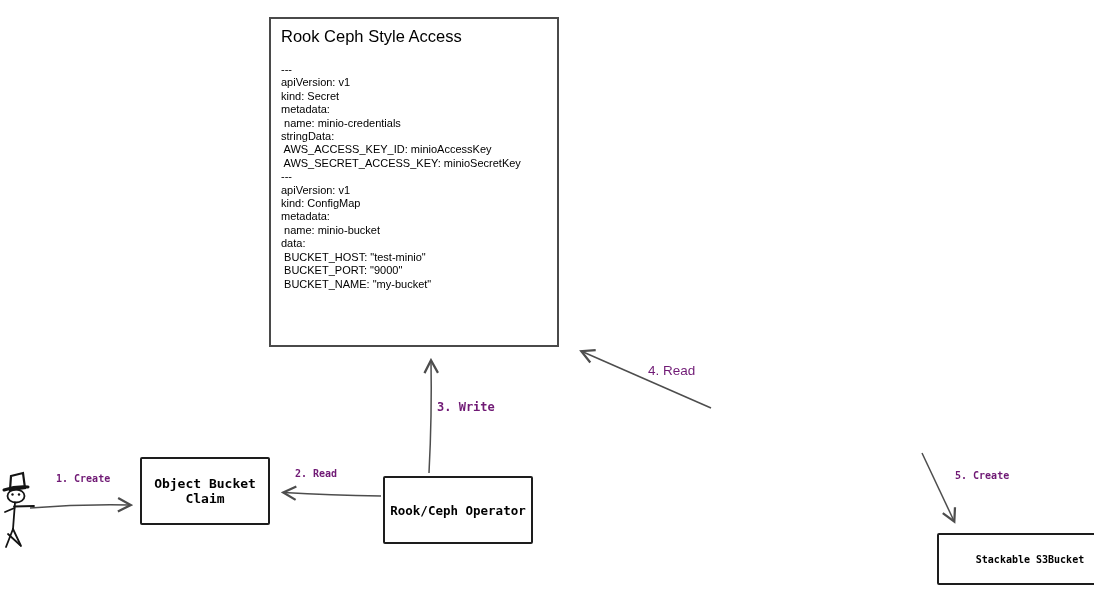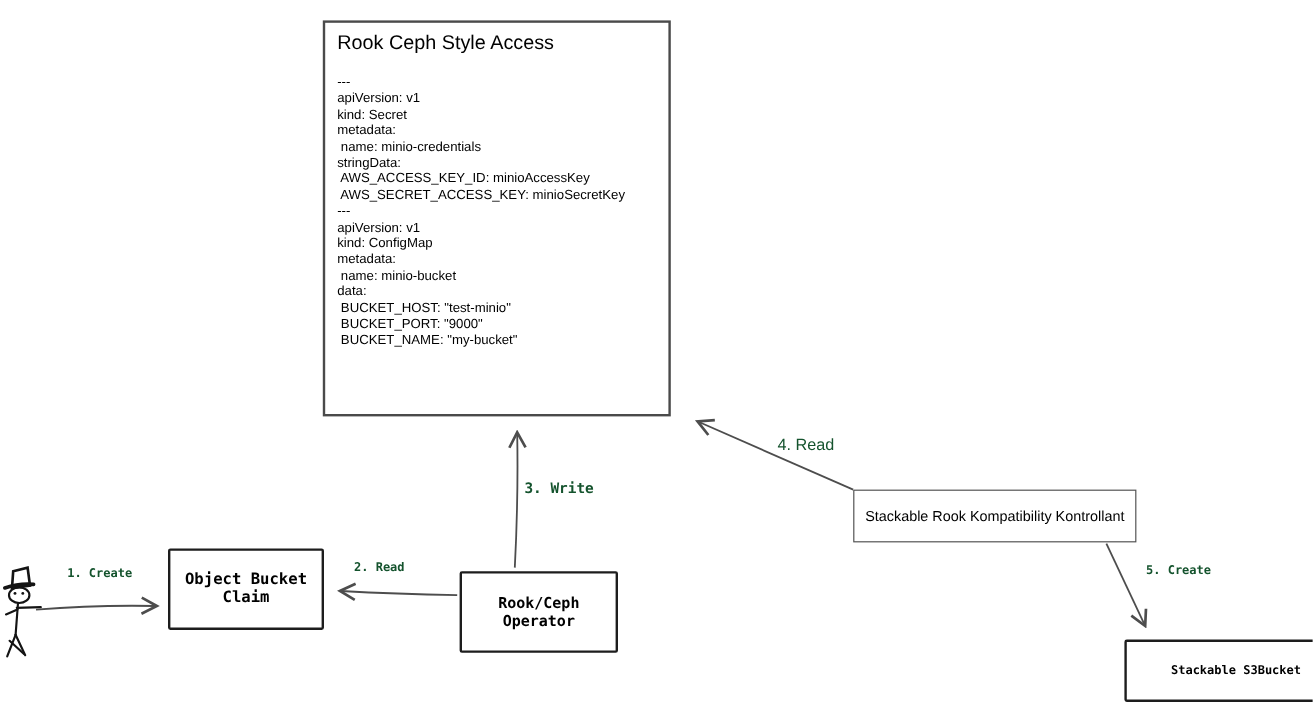--- a/index.html
+++ b/index.html
@@ -15,24 +15,24 @@
   .center{display:flex;align-items:center;justify-content:center;text-align:center;}
   .mono{font-family:"DejaVu Sans Mono","Liberation Mono",monospace;}
   .node-label{font-weight:bold;white-space:pre-line;}
   #rook-ceph-box{left:269px;top:17px;width:290px;height:330px;}
   #rook-ceph-title{font-size:16.5px;line-height:20px;margin:7px 0 0 10px;}
   #rook-ceph-yaml{
     font-family:"Liberation Sans",sans-serif;
     font-size:11px;line-height:13.4px;margin:17px 0 0 10px;white-space:pre;
   }
   #obc-box{left:140px;top:457px;width:130px;height:68px;font-size:13px;}
-  #operator-box{left:383px;top:476px;width:132px;height:68px;font-size:12.5px;}
+  #operator-box{left:383px;top:476px;width:150px;height:68px;font-size:12.5px;}
   #kontrollant-box{left:711px;top:408px;width:236px;height:44px;font-size:12px;}
   #s3bucket-box{left:937px;top:533px;width:186px;height:52px;font-size:10px;}
-  .edge-label{position:absolute;white-space:nowrap;font-size:10px;font-weight:600;color:#14532d;}
+  .edge-label{position:absolute;white-space:nowrap;font-size:10px;font-weight:600;color:#701a75;}
   #edge-label-1{left:56px;top:473px;}
   #edge-label-2{left:295px;top:468px;}
   #edge-label-3{left:437px;top:400px;font-size:12px;}
   #edge-label-4{left:648px;top:363px;font-family:"Liberation Sans",sans-serif;font-size:13.5px;font-weight:400;}
   #edge-label-5{left:955px;top:470px;}
 </style>
 </head>
 <body>
 
 <div id="canvas">
@@ -90,23 +90,20 @@
 
   <div id="obc-box" class="box box-sketch center mono node-label">
     <span>Object Bucket
 Claim</span>
   </div>
 
   <div id="operator-box" class="box box-sketch center mono node-label">
     <span>Rook/Ceph Operator</span>
   </div>
 
-  <div id="kontrollant-box" class="box box-thin center">
-    <span>Stackable Rook Kompatibility Kontrollant</span>
-  </div>
 
   <div id="s3bucket-box" class="box box-sketch center mono node-label">
     <span>Stackable S3Bucket</span>
   </div>
 
   <div id="edge-label-1" class="edge-label mono">1. Create</div>
   <div id="edge-label-2" class="edge-label mono">2. Read</div>
   <div id="edge-label-3" class="edge-label mono">3. Write</div>
   <div id="edge-label-4" class="edge-label">4. Read</div>
   <div id="edge-label-5" class="edge-label mono">5. Create</div>

